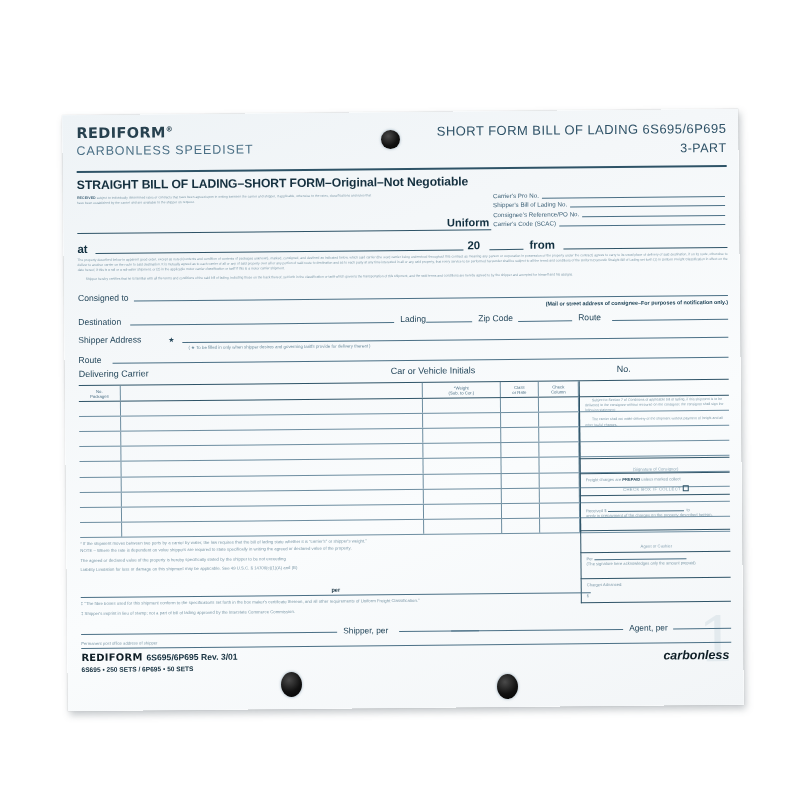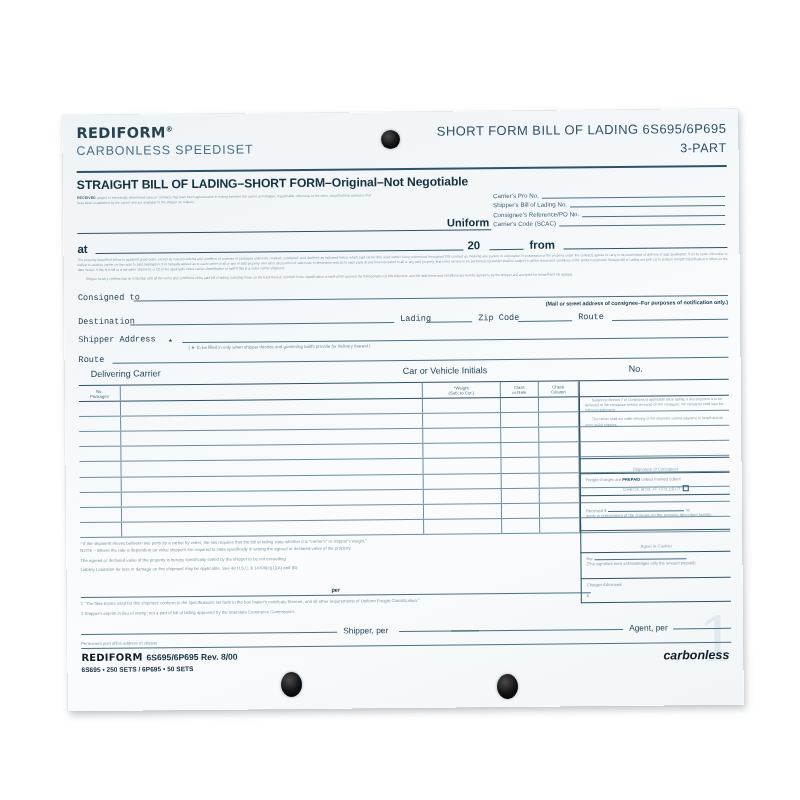--- a/index.html
+++ b/index.html
@@ -60,40 +60,40 @@
   
   .atrow{position:relative;height:17px;margin-top:5px;font-size:11.5px;color:#123040;}
   .atrow .w{position:absolute;bottom:1px;font-weight:bold;}
   .atrow .u{position:absolute;bottom:2px;border-bottom:1.3px solid #2e5367;height:1px;}
 
   .para{font-size:3.3px;line-height:1.5;color:#7d99a8;margin-top:2px;text-align:justify;}
   .para.p2{margin-top:3.5px;text-indent:8px;}
 
   
   .fieldrow{position:relative;height:15px;margin-top:5px;font-size:8.6px;color:#26485c;}
-  .fieldrow .lab{position:absolute;bottom:1px;font-family:Liberation Mono, monospace;}
+  .fieldrow .lab{position:absolute;bottom:1px;}
   .fieldrow .ul{position:absolute;bottom:2px;border-bottom:1px solid #4a6f85;height:1px;}
   .note-r{position:absolute;right:0;bottom:-7px;font-size:5.4px;font-weight:bold;color:#1d4256;}
   .note-c{position:absolute;font-size:4.4px;color:#6d8d9e;}
 
   
   .tbl{position:relative;margin-top:6px;border-top:1.3px solid #2e5367;}
   .trow{display:flex;border-bottom:1px solid #6d8da0;height:14.2px;}
   .trow.hdr{height:15px;border-bottom:1.3px solid #2e5367;}
   .c{border-right:1px solid #6d8da0;box-sizing:border-box;}
   .c.pkg{flex:0 0 42px;}
   .c.desc{flex:1 1 auto;}
   .c.wt{flex:0 0 78px;}
   .c.cls{flex:0 0 38px;}
   .c.chk{flex:0 0 40px;}
   .c.sec7{flex:0 0 150px;border-right:none;border-left:1.4px solid #2e5367;}
   .hdrtxt{font-size:4.3px;line-height:1.35;text-align:center;padding-top:3px;color:#4a6f85;}
 
   .abovetbl{position:relative;height:13px;font-size:9px;color:#26485c;}
-  .abovetbl span{position:absolute;bottom:0;margin-left:12px;}
+  .abovetbl span{position:absolute;bottom:0;}
 
   
   .s7{position:absolute;right:0;top:0;width:150px;}
   .s7 .bx{border-bottom:1.4px solid #2e5367;padding:3px 4px 3px 5px;box-sizing:border-box;}
   .s7 .t{font-size:3.5px;line-height:1.5;color:#7d99a8;}
   .s7 .t.ind{text-indent:7px;}
   .s7 .ctr{font-size:4.2px;text-align:center;color:#8aa5b4;}
   .s7 .cap{font-size:4.1px;color:#7d99a8;}
   .s7 b{color:#1d4256;}
 
@@ -375,21 +375,21 @@
         <span class="lab" style="left:548px;">Agent, per</span>
         <span class="ul" style="left:592px;right:0;"></span>
       </div>
 
       <div class="ppo">Permanent post office address of shipper</div>
       <div class="rule" style="margin-top:2px;"></div>
 
       <div class="footer">
         <div style="display:flex;align-items:flex-end;">
           <span class="fbrand">REDIFORM</span>
-          <span class="fcode">6S695/6P695  Rev. 8/00</span>
+          <span class="fcode">6S695/6P695  Rev. 3/01</span>
         </div>
         <div class="fsets">6S695 • 250 SETS / 6P695 • 50 SETS</div>
         <div class="carbonless">carbonless</div>
       </div>
 
     </div>
   </div>
 
   <div class="hole" id="hole-top"></div>
   <div class="hole" id="hole-bl"></div>

